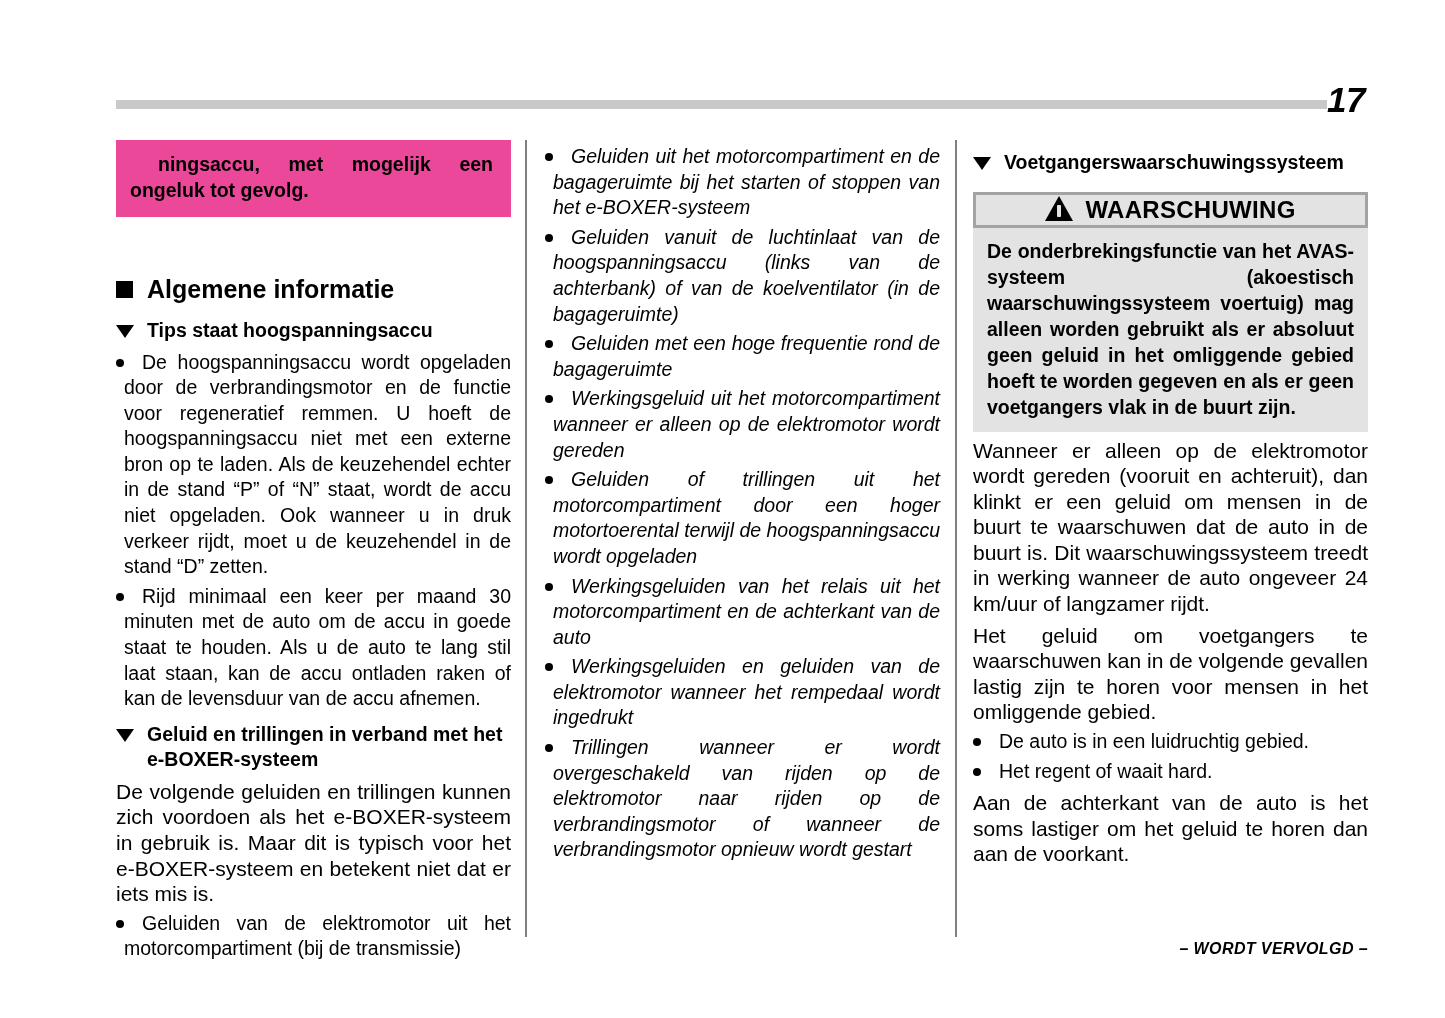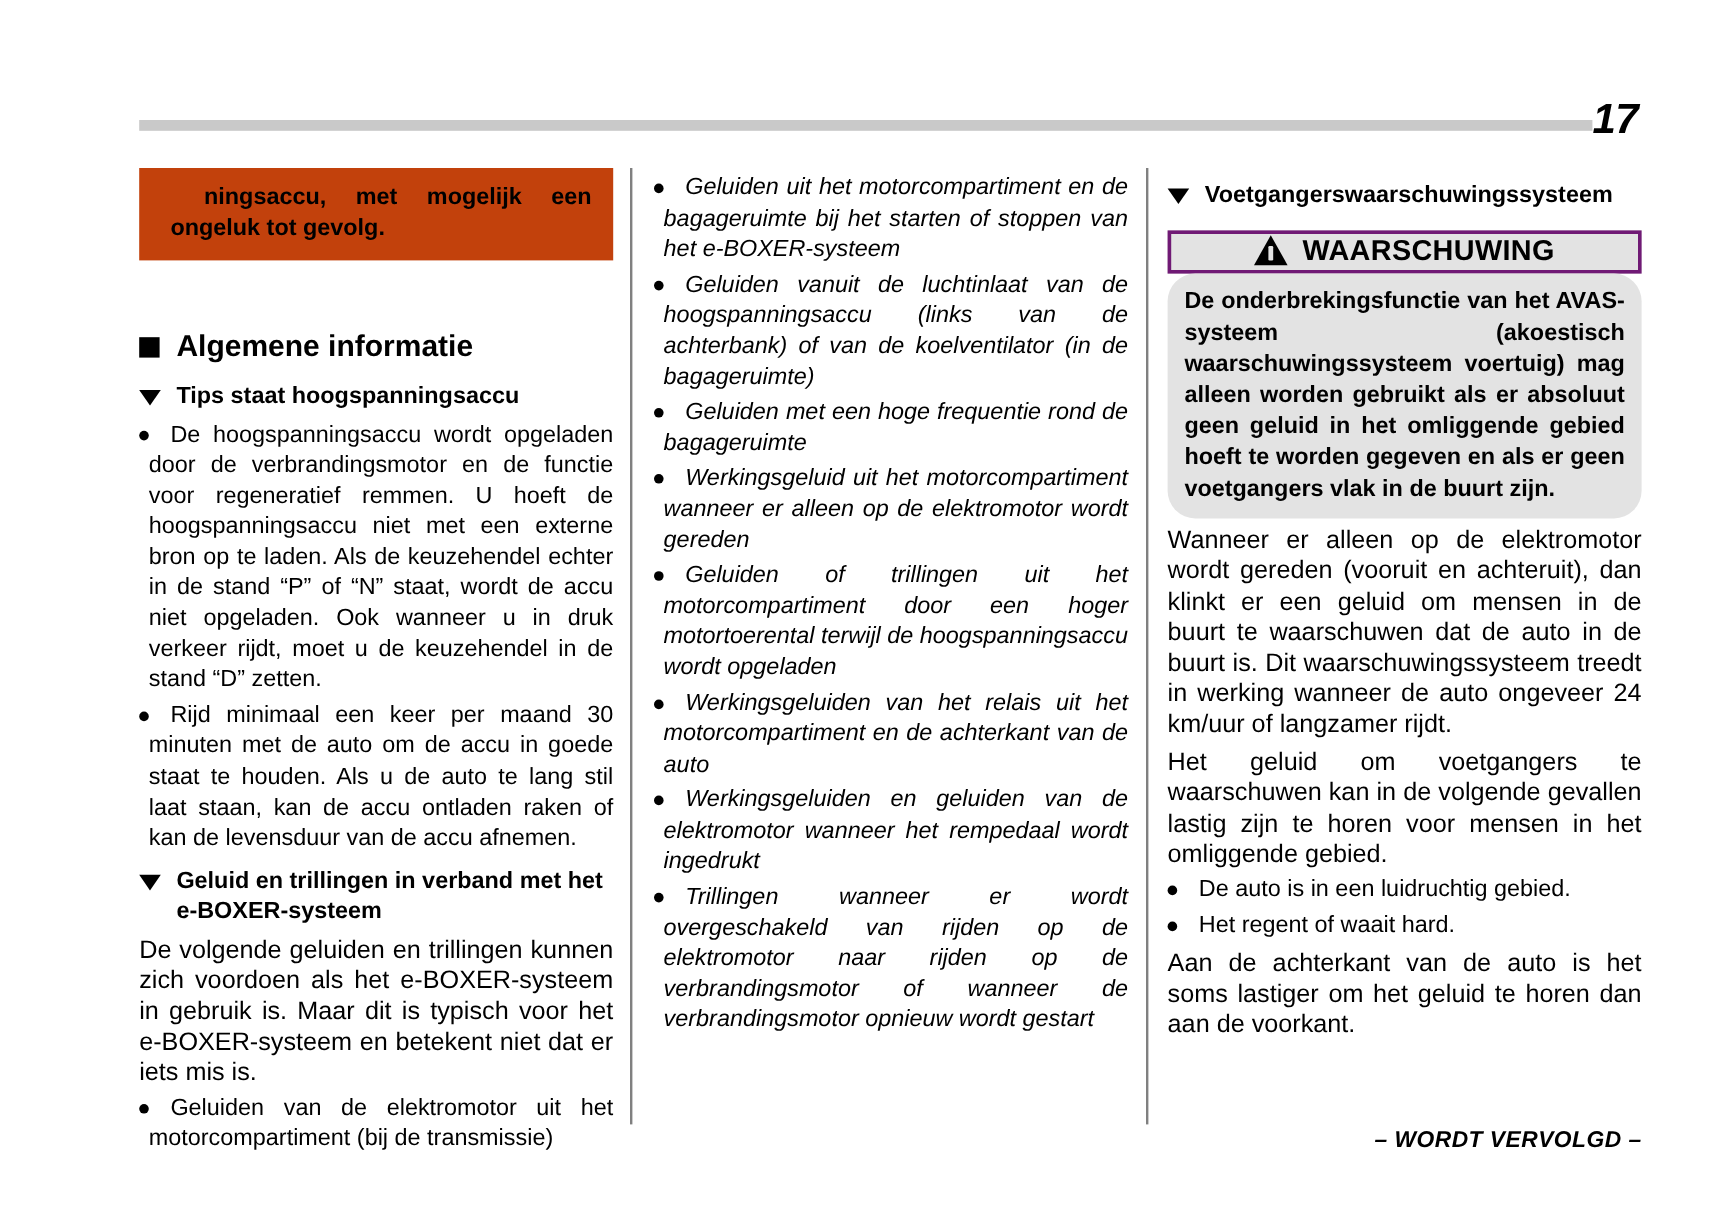--- a/index.html
+++ b/index.html
@@ -73,22 +73,22 @@
     position: absolute;
     top: 0px;
     width: 2px;
     height: 797px;
     background: #808080;
   }
   .vrule-1 { left: 525px; }
   .vrule-2 { left: 955px; }
 
   .gray-box {
-    background: #c2410c;
-    padding: 12px 18px 14px 26px;
+    background: #ec4899;
+    padding: 12px 18px 14px 14px;
     box-sizing: border-box;
   }
   .gray-box .boxtext {
     font-size: 19.5px;
     font-weight: bold;
     line-height: 25.5px;
     text-align: justify;
     text-indent: 28px;
   }
 
@@ -158,21 +158,21 @@
 
   .para {
     font-size: 21px;
     line-height: 25.6px;
     text-align: justify;
     margin-top: 6px;
   }
 
   
   .warn-head {
-    border: 3px solid #701a75;
+    border: 3px solid #a3a3a3;
     background: #e3e3e3;
     height: 36px;
     display: flex;
     align-items: center;
     justify-content: center;
     margin-top: 16px;
     box-sizing: border-box;
   }
   .warn-tri {
     position: relative;
@@ -196,34 +196,33 @@
   }
   .warn-title {
     font-size: 24px;
     font-weight: bold;
     letter-spacing: 0.3px;
   }
   .warn-body {
     background: #e3e3e3;
     padding: 10px 14px 12px 14px;
     box-sizing: border-box;
-    border-radius: 23px;
   }
   .warn-body .wtext {
     font-size: 19.5px;
     font-weight: bold;
     line-height: 26px;
     text-align: justify;
   }
 
   .continued {
     position: absolute;
     right: 0;
     bottom: -6px;
-    font-size: 19px;
+    font-size: 16px;
     font-weight: bold;
     font-style: italic;
     letter-spacing: 0.4px;
     width: 395px;
     text-align: right;
   }
 </style>
 </head>
 <body>
 

